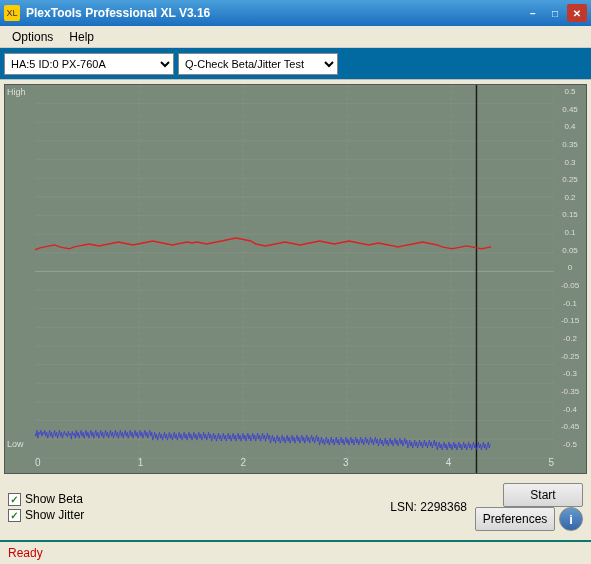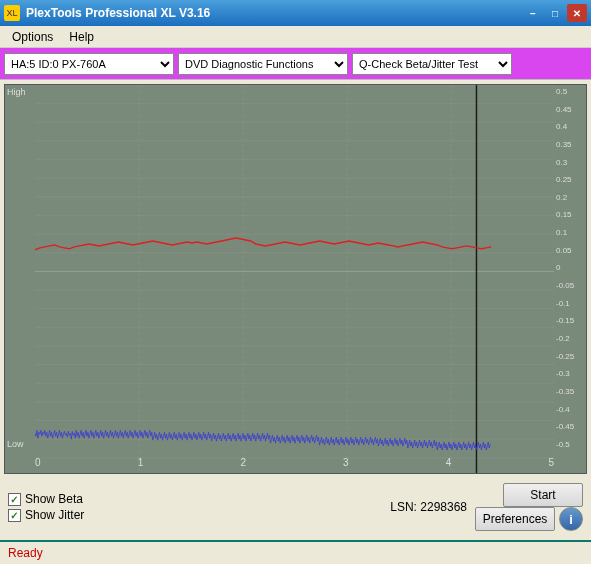--- a/index.html
+++ b/index.html
@@ -69,21 +69,21 @@
     }
     .menu-item {
       padding: 2px 8px;
       cursor: pointer;
       font-size: 12px;
       color: #000;
     }
 
     
     #toolbar {
-      background: #d946ef;
+      background: #0369a1;
       height: 32px;
       display: flex;
       align-items: center;
       padding: 2px 4px;
       gap: 4px;
       border-bottom: 1px solid #bbb;
     }
     .toolbar-select {
       height: 22px;
       font-size: 11px;
@@ -143,21 +143,21 @@
       right: 0;
       top: 0;
       bottom: 22px;
       width: 32px;
       display: flex;
       flex-direction: column;
       justify-content: space-between;
       padding: 2px 2px;
       font-size: 8px;
       color: #ddd;
-      text-align: left;
+      text-align: center;
     }
 
     
     #x-axis {
       position: absolute;
       bottom: 2px;
       left: 30px;
       right: 32px;
       height: 18px;
       display: flex;
@@ -287,23 +287,20 @@
 </div>
 
 <div id="menu-bar">
   <div class="menu-item">Options</div>
   <div class="menu-item">Help</div>
 </div>
 
 <div id="toolbar">
   <select class="toolbar-select" id="drive-select">
     <option>HA:5 ID:0  PX-760A</option>
-  </select>
-  <select class="toolbar-select" id="function-select">
-    <option>DVD Diagnostic Functions</option>
   </select>
   <select class="toolbar-select" id="test-select">
     <option>Q-Check Beta/Jitter Test</option>
   </select>
 </div>
 
 <div id="main-content">
 
   <div id="chart-container">
     <div id="chart-inner">

